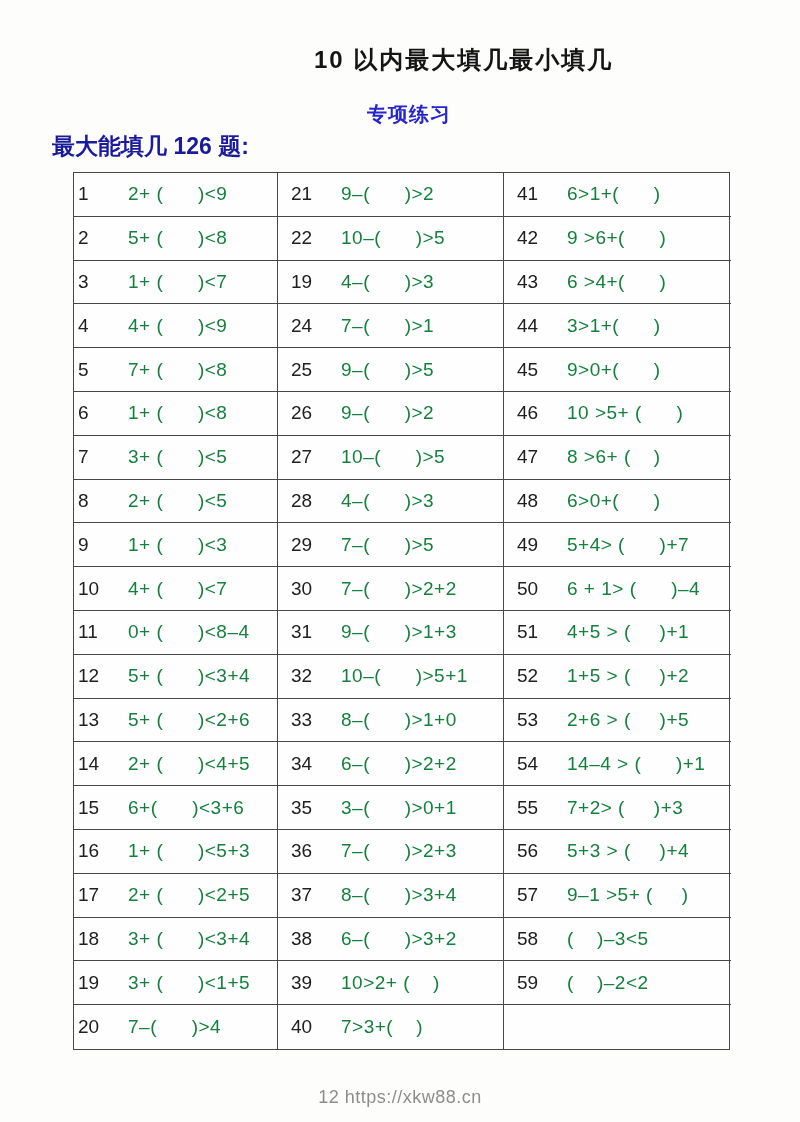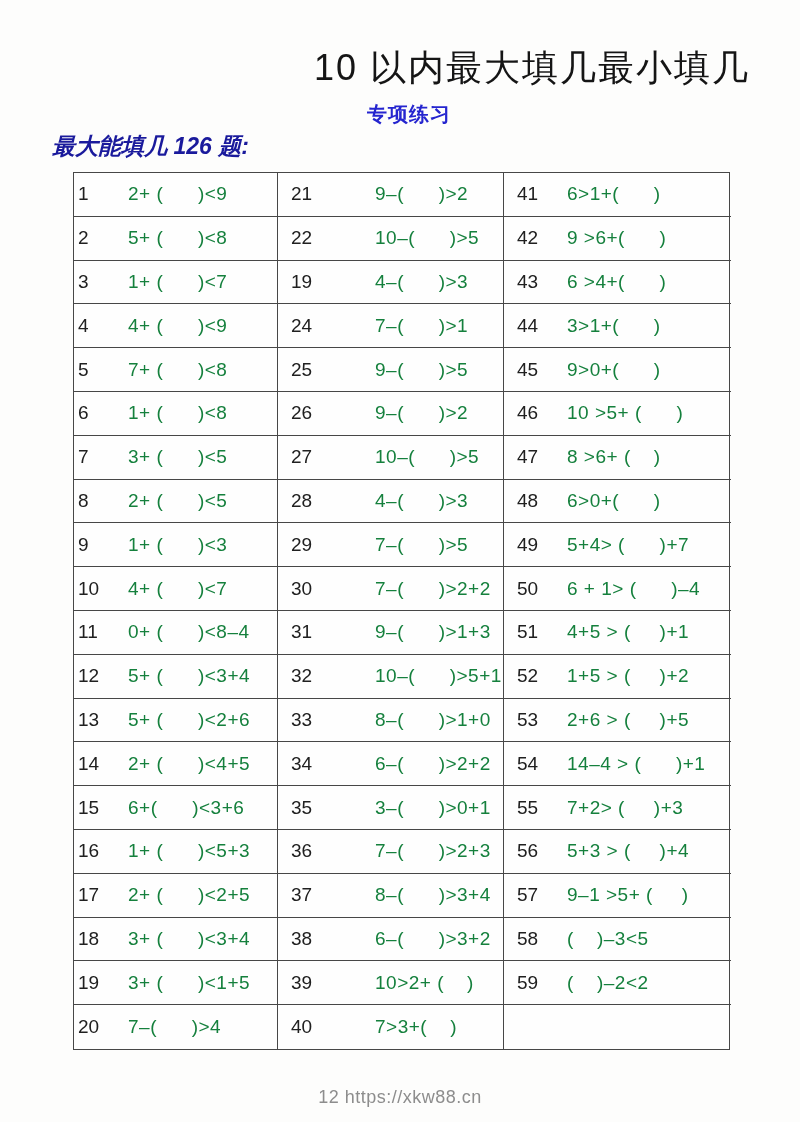--- a/index.html
+++ b/index.html
@@ -14,32 +14,32 @@
   html,body{width:800px;height:1122px;}
   body{
     position:relative;
     background:var(--page_bg);
     font-family:"Liberation Sans", sans-serif;
     color:var(--text_black);
     overflow:hidden;
   }
   .doc-title{
     position:absolute; left:314px; top:44px;
-    font-size:36px; font-weight:normal; letter-spacing:2px;
+    font-size:24px; font-weight:bold; letter-spacing:2px;
     color:#151515; white-space:nowrap;
   }
   .doc-subtitle{
     position:absolute; left:367px; top:101px;
     font-size:20px; font-weight:bold; letter-spacing:1px;
     color:var(--subtitle_blue); white-space:nowrap;
   }
   .section-heading{
     position:absolute; left:52px; top:131px;
     font-size:23px; font-weight:bold;
-    color:var(--heading_blue); white-space:nowrap;font-style:italic;
+    color:var(--heading_blue); white-space:nowrap;
   }
   .worksheet{
     position:absolute; left:73px; top:172px;
     width:657px; height:878px;
     display:grid;
     grid-auto-flow:column;
     grid-template-rows:repeat(20, 1fr);
     grid-template-columns:204px 226px 227px;
     border:1.5px solid var(--border_gray);
     background:#fefefe;
@@ -47,21 +47,21 @@
   .cell{
     display:flex; align-items:center;
     border-right:1px solid var(--border_gray);
     border-bottom:1px solid var(--border_gray);
     font-size:19px;
     overflow:hidden;
   }
   .cell:nth-child(n+41){border-right:none;}
   .cell:nth-child(20n){border-bottom:none;}
   .cell.c0{padding-left:4px;}
-  .cell.c1{padding-left:13px;gap:34px;}
+  .cell.c1{padding-left:13px;}
   .cell.c2{padding-left:13px;}
   .num{
     display:inline-block; width:50px; flex:0 0 50px;
     color:#202020;
   }
   .expr{
     white-space:pre; color:#15803d; letter-spacing:0.5px;
   }
   .page-footer{
     position:absolute; left:0; top:1087px; width:800px;

